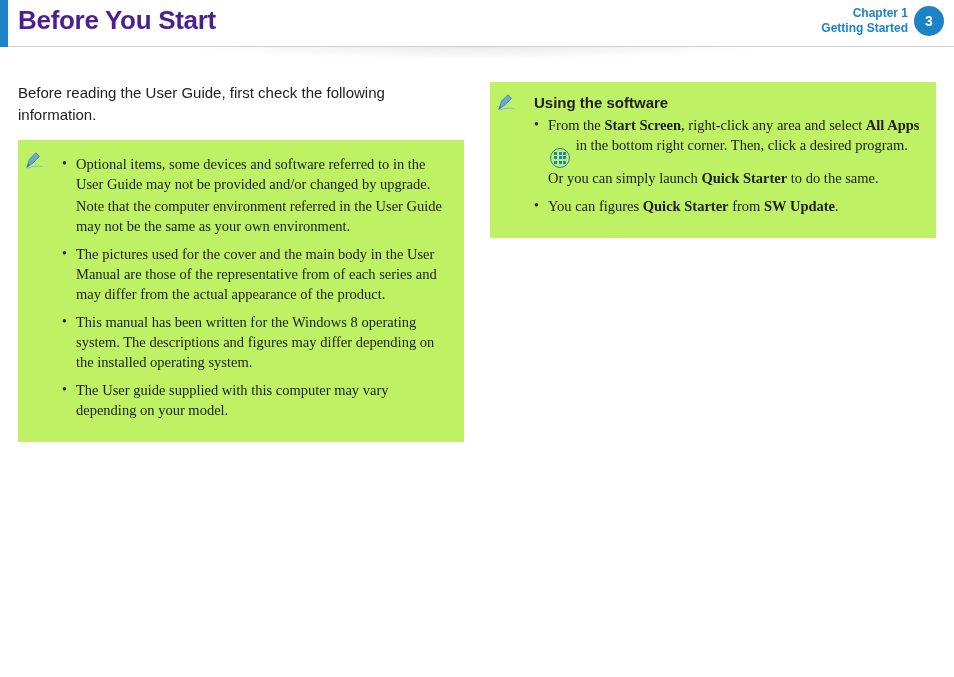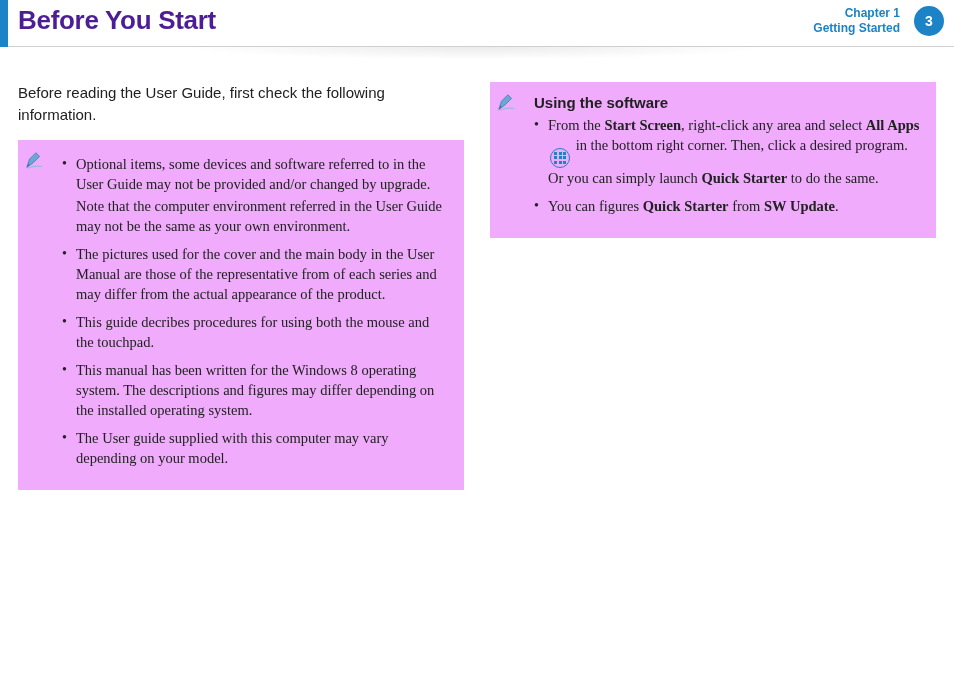--- a/index.html
+++ b/index.html
@@ -31,21 +31,21 @@
   .page-title {
     position: absolute;
     left: 18px; top: 5px;
     font-size: 26px;
     font-weight: 700;
     letter-spacing: -0.3px;
     color: #4c1d95;
   }
   .chapter-block {
     position: absolute;
-    right: 54px;
+    right: 46px;
     top: 6px;
     text-align: right;
     font-size: 12px;
     font-weight: 700;
     color: #1b83c6;
     line-height: 15px;
   }
   .page-badge {
     position: absolute;
     right: 10px; top: 6px;
@@ -79,21 +79,21 @@
     gap: 26px;
   }
   .col { flex: 1 1 0; min-width: 0; }
   .intro {
     font-size: 15px;
     line-height: 22px;
     margin: 0 0 14px 0;
   }
   
   .infobox {
-    background: #f0abfc;
+    background: #bef264;
     padding: 10px 14px 14px 14px;
     position: relative;
   }
   .infobox .note-icon {
     position: absolute;
     left: 6px; top: 10px;
   }
   .infobox .heading {
     font-weight: 700;
     font-size: 15px;
@@ -177,21 +177,20 @@
             <path d="M3 19 L6 17 L5 14 Z" fill="#3a78ad"></path>
             <path d="M4 20 C8 18 14 17 20 18" stroke="#9abbd6" stroke-width="1.2" fill="none"></path>
           </svg>
         </span>
         <ul class="bullets">
           <li>
             <span>Optional items, some devices and software referred to in the User Guide may not be provided and/or changed by upgrade.</span>
             <span class="subpara">Note that the computer environment referred in the User Guide may not be the same as your own environment.</span>
           </li>
           <li><span>The pictures used for the cover and the main body in the User Manual are those of the representative from of each series and may differ from the actual appearance of the product.</span></li>
-          <li><span>This guide decribes procedures for using both the mouse and the touchpad.</span></li>
           <li><span>This manual has been written for the Windows 8 operating system. The descriptions and figures may differ depending on the installed operating system.</span></li>
           <li><span>The User guide supplied with this computer may vary depending on your model.</span></li>
         </ul>
       </div>
     </div>
 
     <div class="col">
       <div class="infobox">
         <span class="note-icon">
           <svg class="pencil" viewBox="0 0 24 24">

